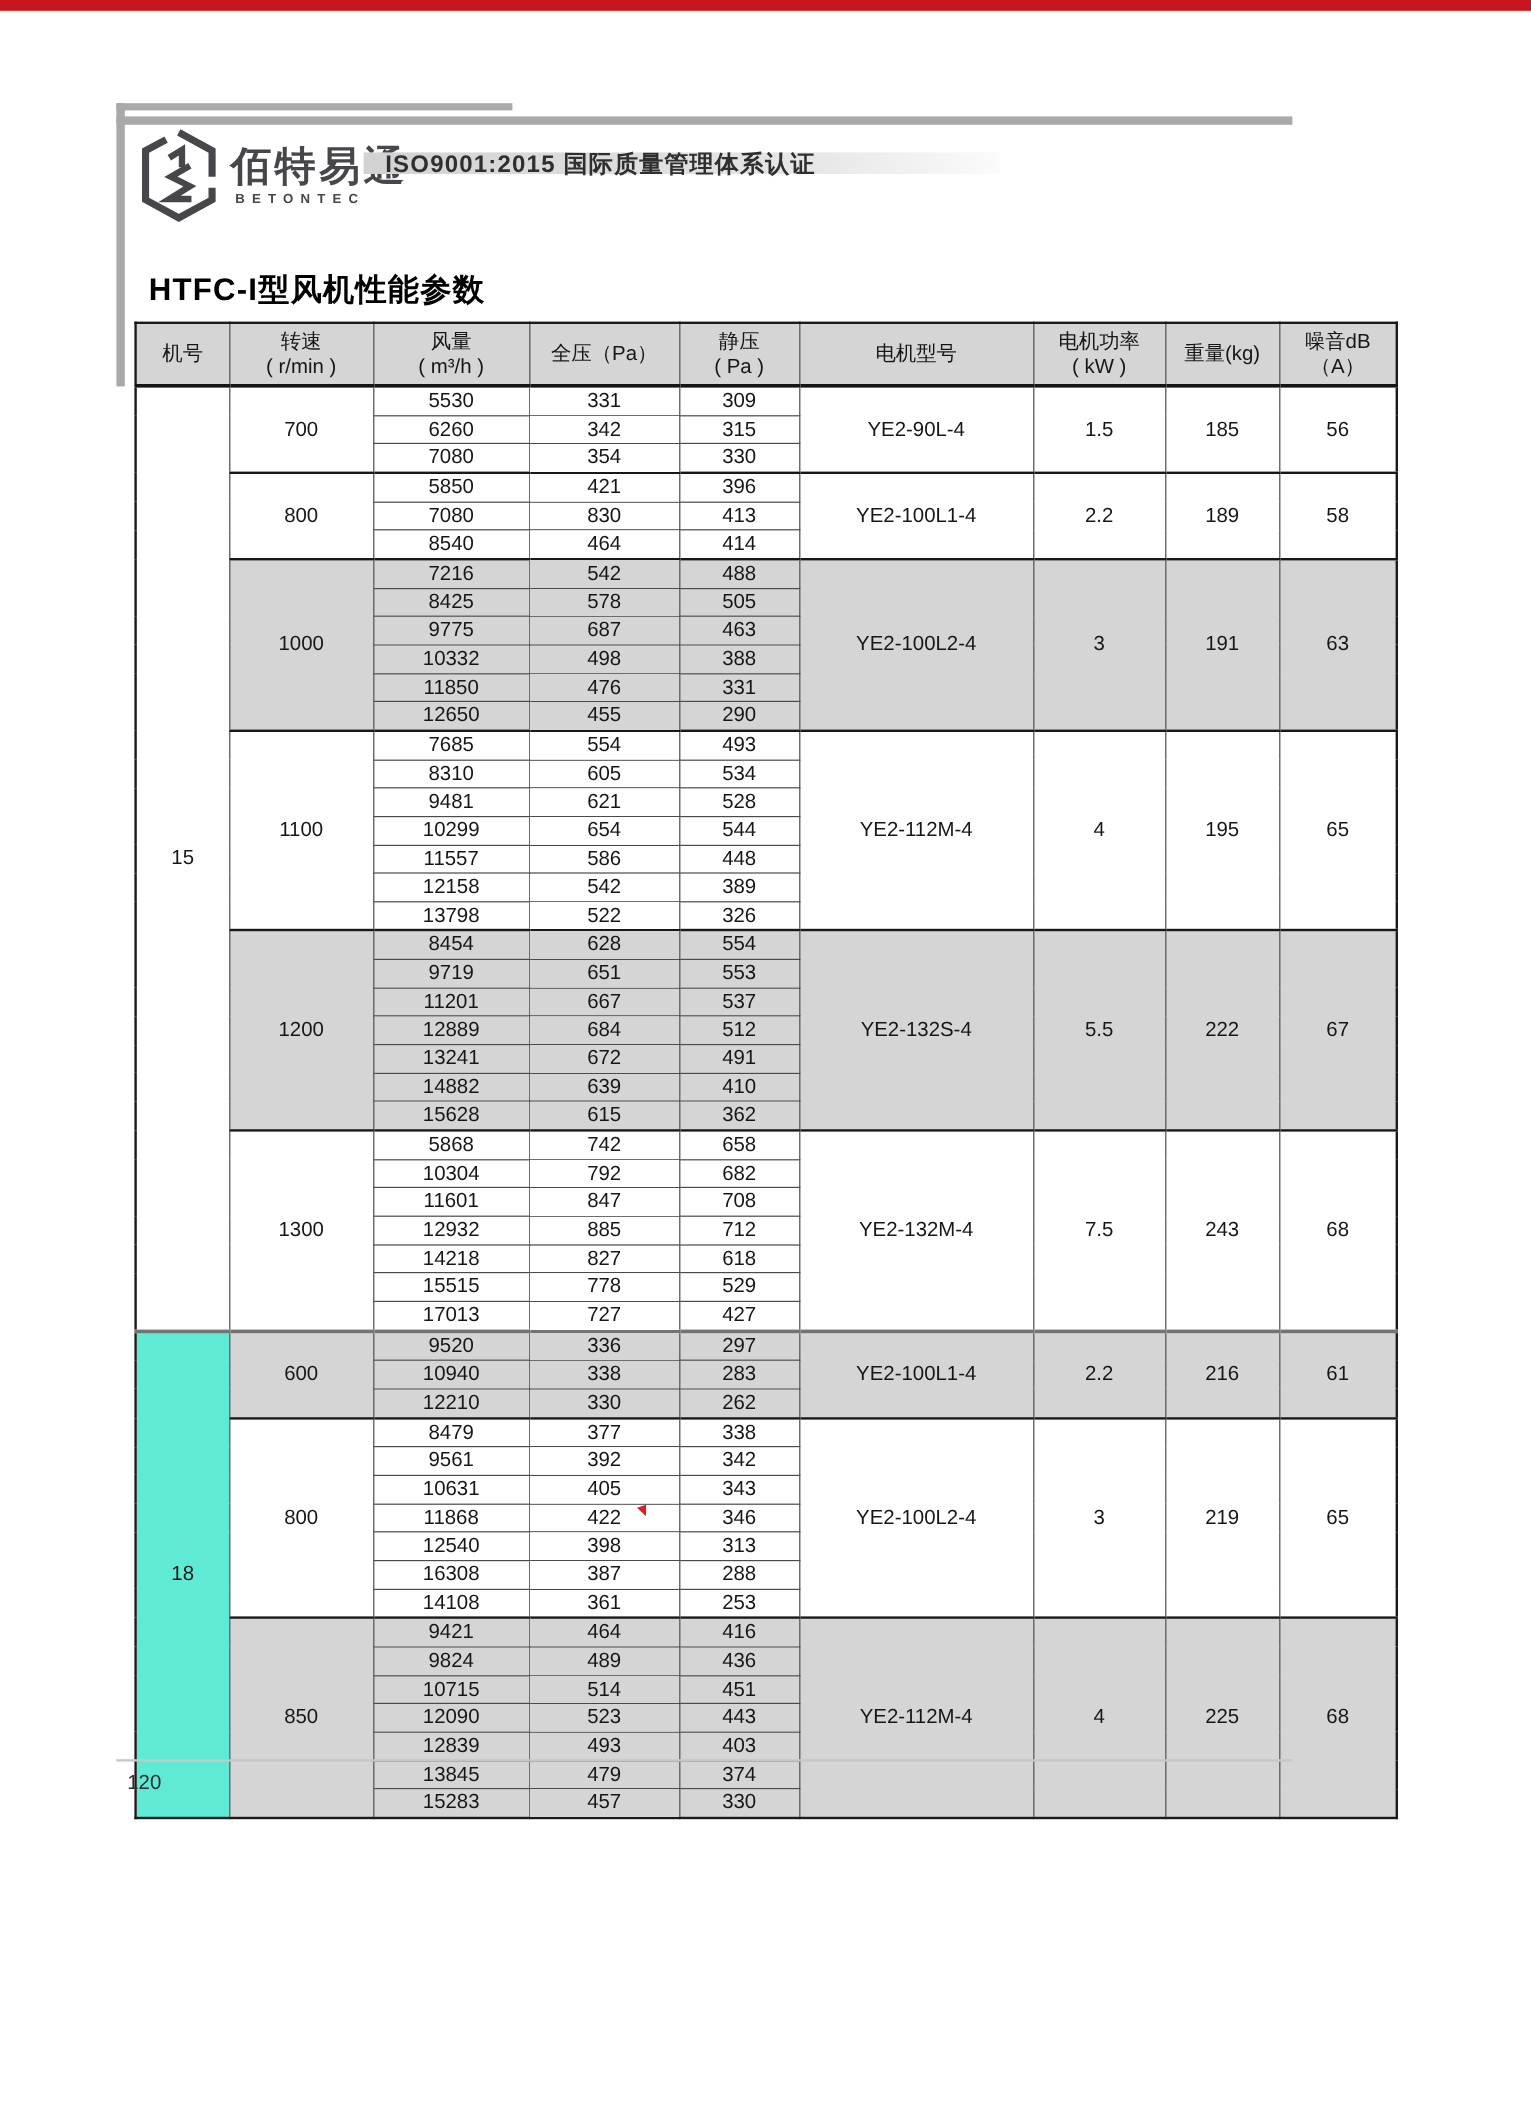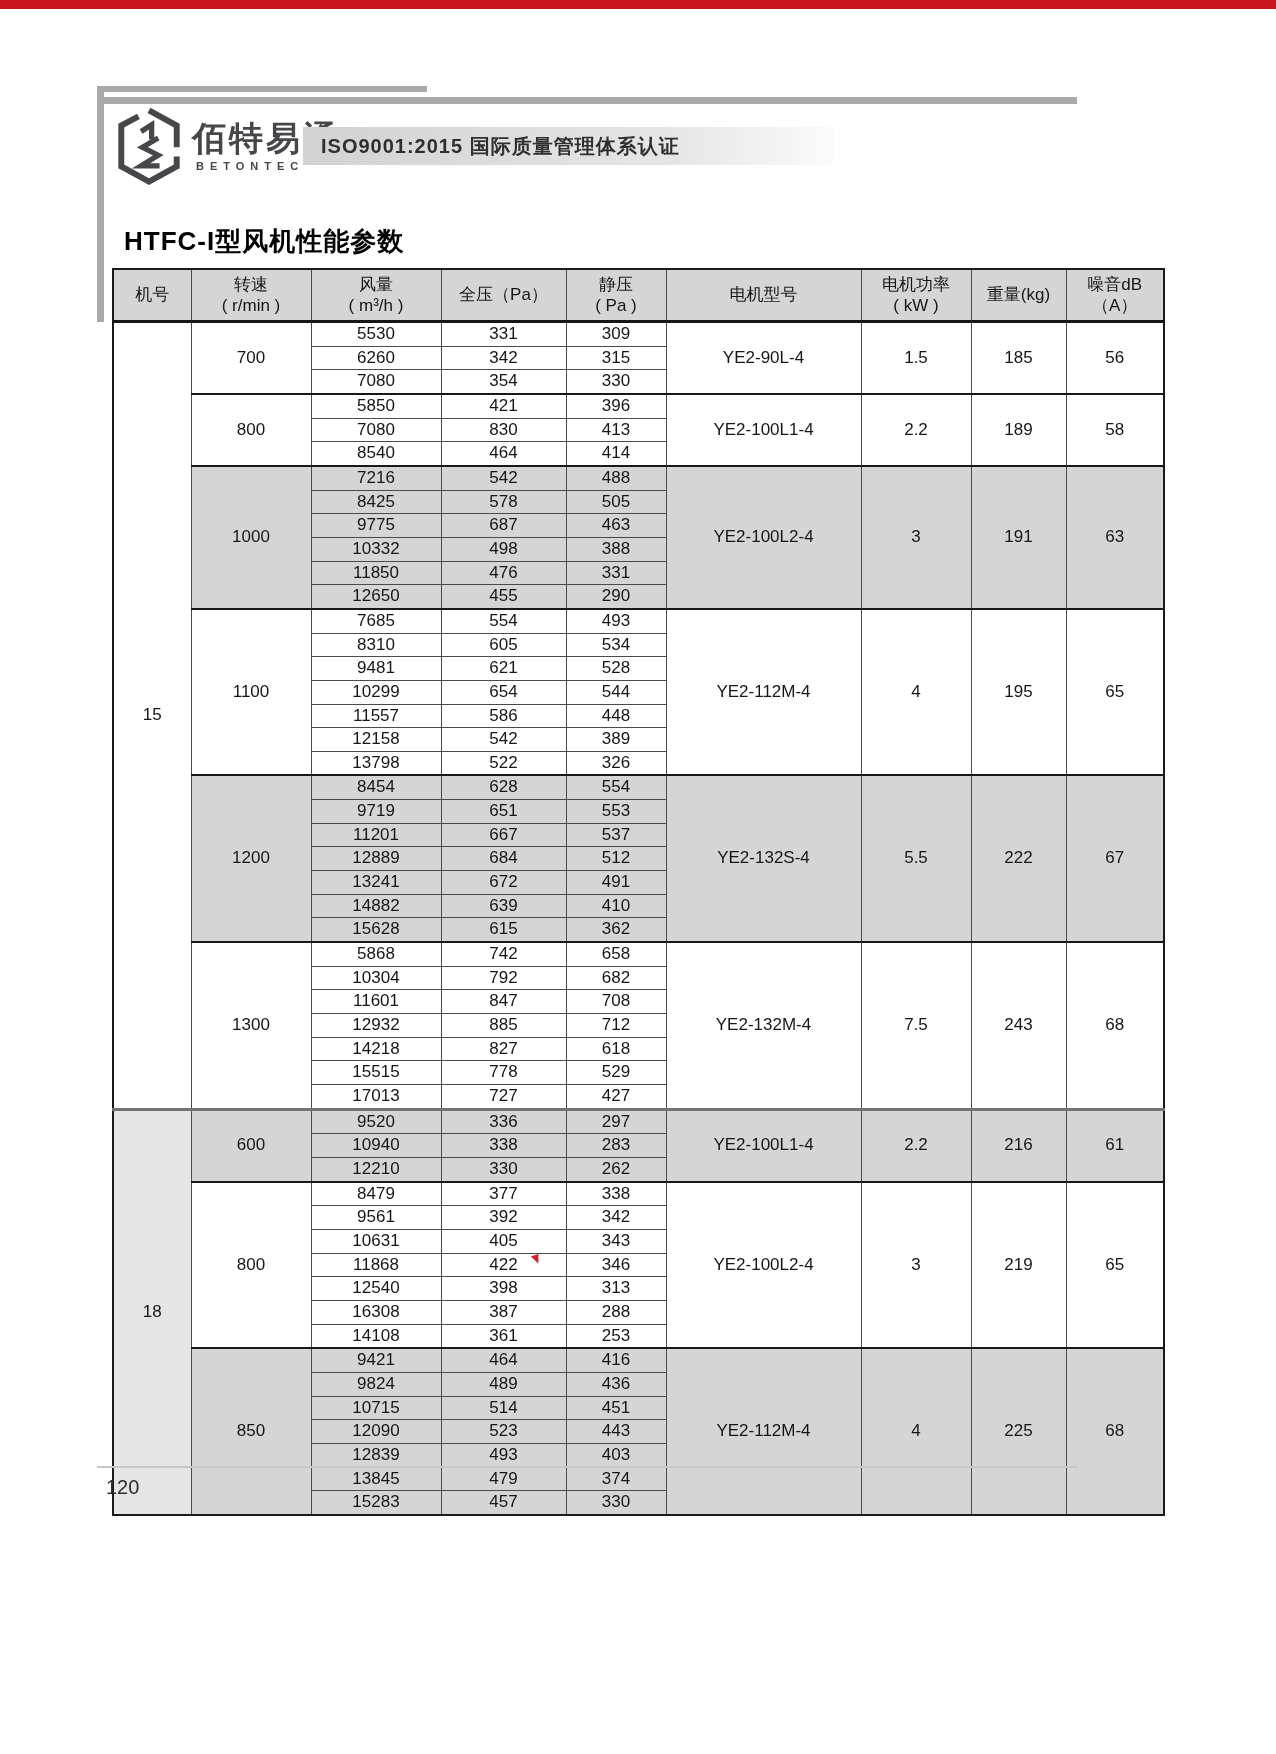--- a/index.html
+++ b/index.html
@@ -16,21 +16,21 @@
   
   .frame-bar-short{position:absolute;left:97px;top:86px;width:330px;height:6px;background:#a9a9a9;}
   .frame-bar-long{position:absolute;left:97px;top:97px;width:980px;height:7px;background:#a9a9a9;}
   .frame-bar-vert{position:absolute;left:97px;top:86px;width:7px;height:236px;background:#a9a9a9;}
   
   .logo-mark{position:absolute;left:116px;top:106px;width:66px;height:80px;}
   .brand-cn{position:absolute;left:192px;top:116px;font-size:34px;font-weight:bold;color:#47474b;letter-spacing:3px;}
   .brand-en{position:absolute;left:196px;top:160px;font-size:11px;font-weight:bold;color:#47474b;letter-spacing:6px;}
   
   .iso-banner{
-    position:absolute;left:303px;top:127px;width:530px;height:38px;
+    position:absolute;left:303px;top:127px;width:530px;height:18px;
     background:linear-gradient(90deg,#d2d2d2 0%,#e6e6e6 70%,#fbfbfb 100%);
     display:flex;align-items:center;
   }
   .iso-banner span{margin-left:18px;font-size:20px;font-weight:bold;color:#2f2f2f;letter-spacing:1px;}
   
   .doc-title{position:absolute;left:124px;top:224px;font-size:26px;font-weight:bold;color:#000;letter-spacing:1px;}
   
   .table-wrap{position:absolute;left:112px;top:268px;}
   table.perf{
     border-collapse:collapse;table-layout:fixed;width:1051px;
@@ -44,32 +44,32 @@
   table.perf th{
     background:#d5d5d5;height:50px;
     font-weight:normal;font-size:17px;line-height:1.25;
     border-bottom:3px solid #151515;
   }
   table.perf td{height:22.66px;line-height:22.66px;background:#ffffff;}
   th .h2:empty{display:none;}
   tr.group-start td{border-top:2.5px solid #181818;}
   tr.machine-start td{border-top:3px solid #737373;}
   tr.shaded td{background:#d5d5d5;}
-  tr.shaded td.machine-cell, td.machine-cell{background:#e5e5e5;}
+  tr.shaded td.machine-cell, td.machine-cell{background:#5eead4;}
   table.perf{border:2px solid #1a1a1a;}
   td.pressure-cell{position:relative;}
   .red-mark{
     position:absolute;top:1px;right:26px;width:0;height:0;
     border-left:5px solid transparent;border-right:3px solid transparent;
     border-top:9px solid #d42027;
     transform:rotate(-18deg);
   }
   
   .footer-rule{position:absolute;left:97px;top:1466px;width:980px;height:2px;background:#c7c7c7;}
-  .page-number{position:absolute;left:106px;top:1476px;font-size:20px;color:#2d2d2d;}
+  .page-number{position:absolute;left:106px;top:1476px;font-size:17px;color:#2d2d2d;}
 </style>
 </head>
 <body>
 
 <div class="page">
 
   <div class="top-red-bar"></div>
 
   <div class="frame-bar-short"></div>
   <div class="frame-bar-long"></div>

